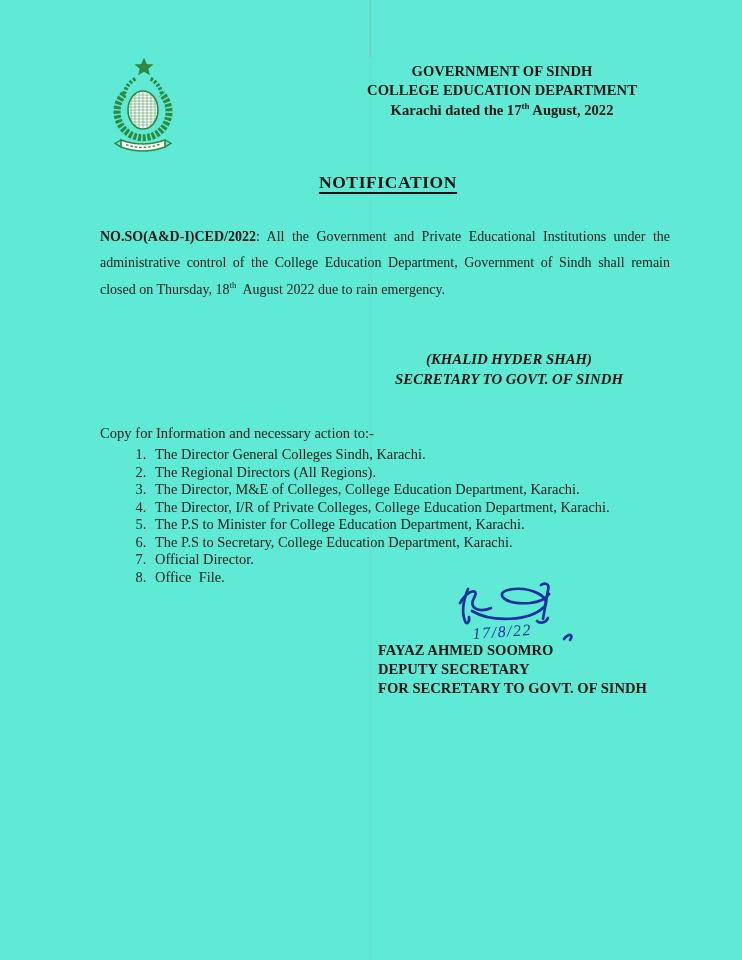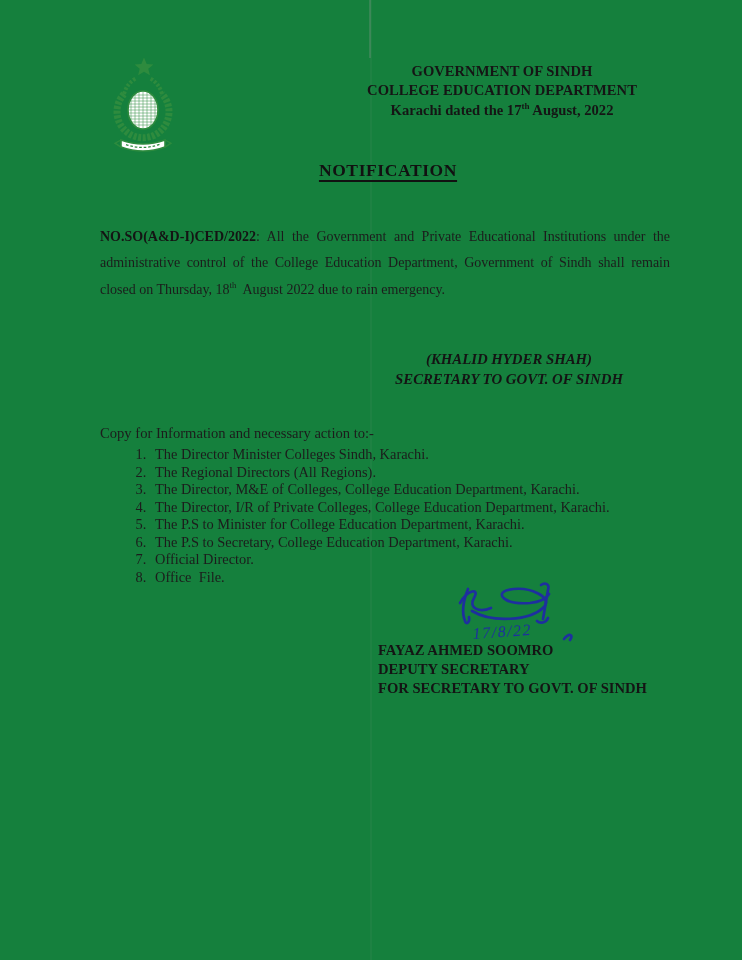--- a/index.html
+++ b/index.html
@@ -1,20 +1,20 @@
 <!DOCTYPE html>
 <html><head>
 <meta charset="utf-8">
 <style>
   html, body { margin: 0; padding: 0; background: #ffffff; }
   .page {
     position: relative;
     width: 742px;
     height: 960px;
-    background: #15803d;
+    background: #5eead4;
     font-family: "Liberation Serif", "DejaVu Serif", serif;
     color: #1d1d1d;
     overflow: hidden;
   }
   
   .fold-line {
     position: absolute;
     left: 370px; top: 0;
     width: 1.5px; height: 960px;
     background: #9a9a9a;
@@ -35,21 +35,21 @@
     left: 347px; top: 62px; width: 310px;
     text-align: center;
     font-weight: bold;
     font-size: 14.6px;
     line-height: 19.4px;
     color: #151515;
     white-space: nowrap;
   }
   sup { font-size: 0.62em; vertical-align: super; line-height: 0; }
   
-  .title-row { position: absolute; left: 0; top: 160px; width: 742px; text-align: center; }
+  .title-row { position: absolute; left: 0; top: 172px; width: 742px; text-align: center; }
   .title-text {
     display: inline-block;
     transform: translateX(17px);
     font-weight: bold;
     font-size: 17.5px;
     letter-spacing: 0.6px;
     text-decoration: underline;
     text-decoration-thickness: 2px;
     text-underline-offset: 3.5px;
     color: #111;
@@ -179,21 +179,21 @@
 
   <div class="signatory-1">
     <div>(KHALID HYDER SHAH)</div>
     <div>SECRETARY TO GOVT. OF SINDH</div>
   </div>
 
 
   <div class="copy-line">Copy for Information and necessary action to:-</div>
 
   <ol class="dist-list">
-    <li>The Director Minister Colleges Sindh, Karachi.</li>
+    <li>The Director General Colleges Sindh, Karachi.</li>
     <li>The Regional Directors (All Regions).</li>
     <li>The Director, M&amp;E of Colleges, College Education Department, Karachi.</li>
     <li>The Director, I/R of Private Colleges, College Education Department, Karachi.</li>
     <li>The P.S to Minister for College Education Department, Karachi.</li>
     <li>The P.S to Secretary, College Education Department, Karachi.</li>
     <li>Official Director.</li>
     <li>Office&nbsp; File.</li>
   </ol>
 
   <svg class="signature" viewBox="0 0 140 70">

